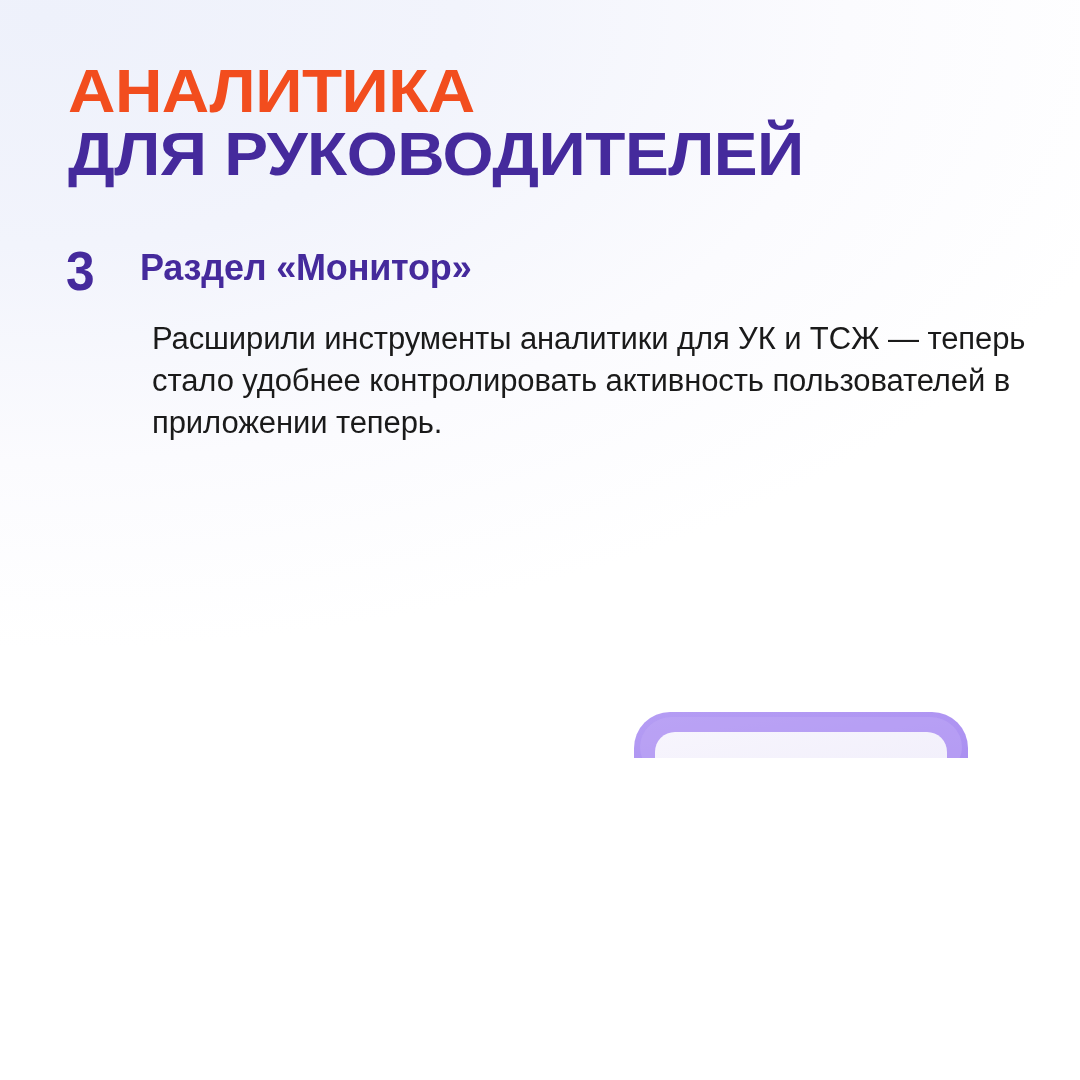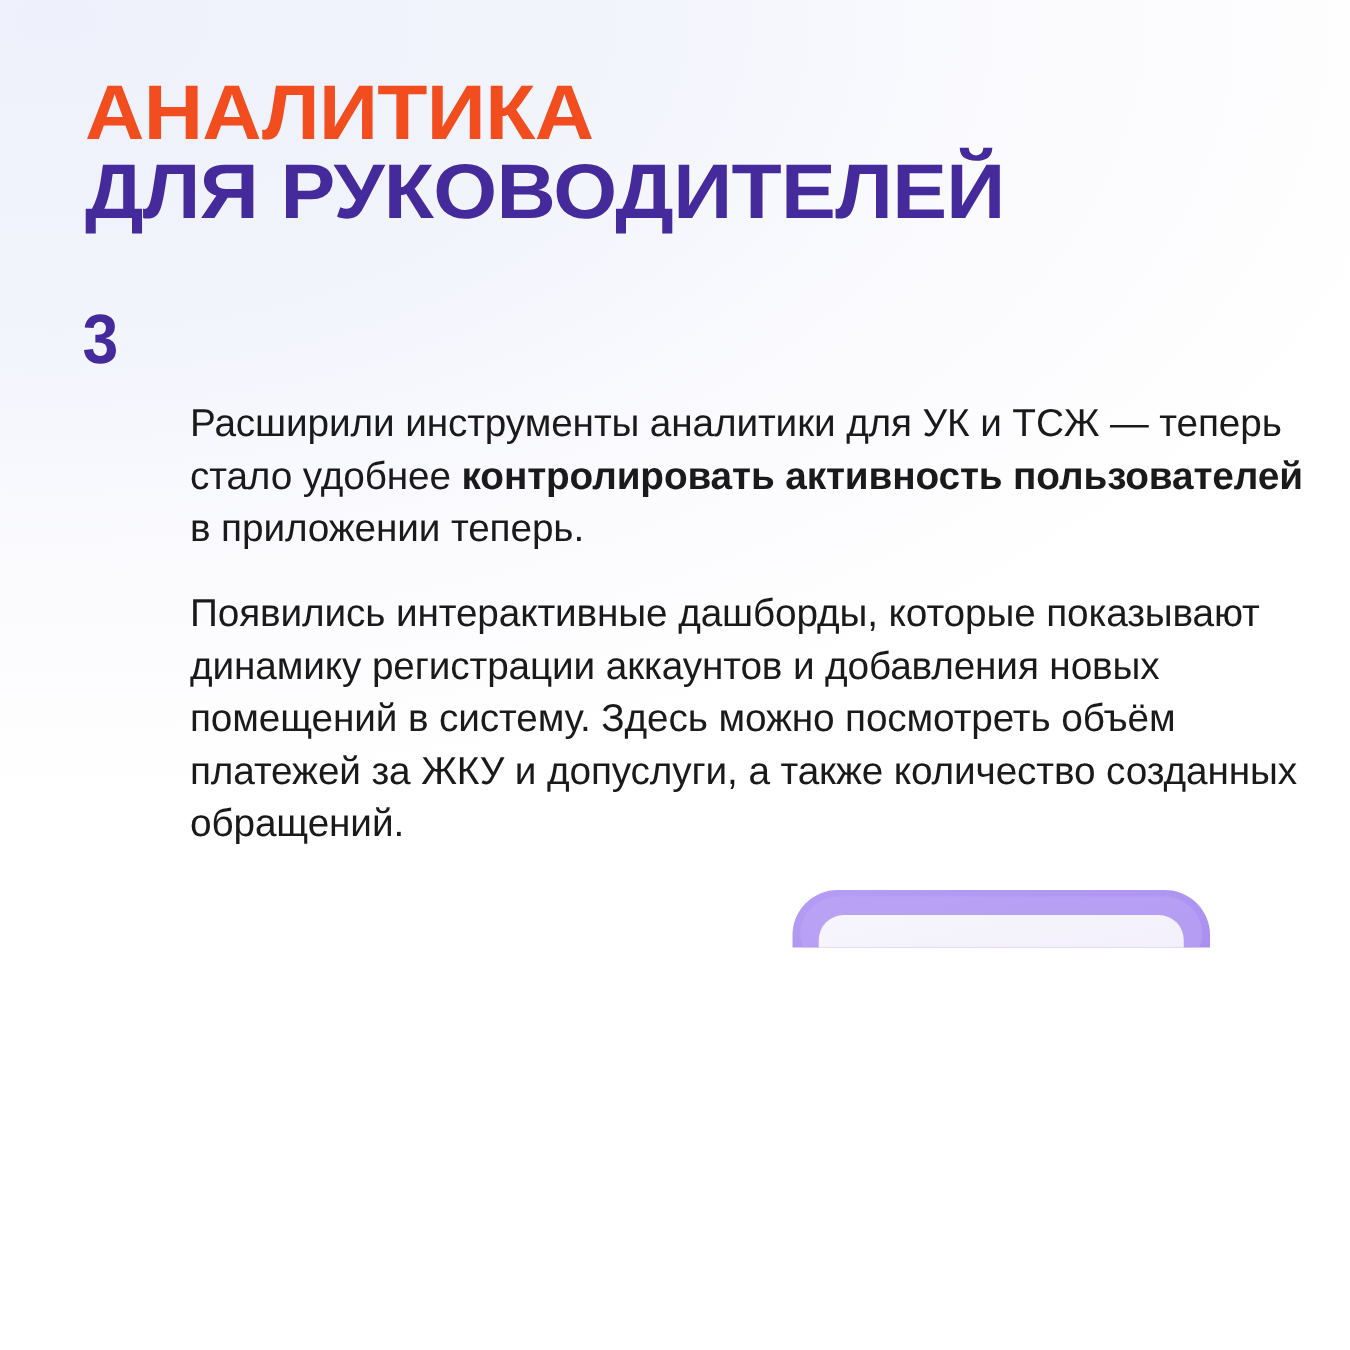--- a/index.html
+++ b/index.html
@@ -95,21 +95,21 @@
 
   .para {
     color: #1a1a1a;
     font-size: 31px;
     line-height: 42px;
     letter-spacing: -0.1px;
   }
 
   .para + .para { margin-top: 26px; }
 
-  .para b { font-weight: 700; margin-top: 28px; }
+  .para b { font-weight: 400; margin-top: 28px; }
 
   
   .illustration {
     position: absolute;
     left: 600px;
     top: 695px;
     width: 450px;
     height: 385px;
   }
 
@@ -120,26 +120,26 @@
 
 <div class="slide">
 
   <div class="title-block">
     <div class="title-line title-line-1">АНАЛИТИКА</div>
     <div class="title-line title-line-2">ДЛЯ РУКОВОДИТЕЛЕЙ</div>
   </div>
 
   <div class="section-head">
     <div class="step-number">3</div>
+    <div class="section-title">Раздел «Монитор»</div>
   </div>
 
   <div class="body-copy">
     <p class="para"><span>Расширили инструменты аналитики для УК и ТСЖ — теперь стало удобнее </span><b>контролировать активность пользователей</b><span> в приложении теперь.</span></p>
 
-    <p class="para">Появились интерактивные дашборды, которые показывают динамику регистрации аккаунтов и добавления новых помещений в систему. Здесь можно посмотреть объём платежей за ЖКУ и допуслуги, а также количество созданных обращений.</p>
   </div>
 
   <div class="illustration">
     <svg viewBox="0 0 450 385" xmlns="http://www.w3.org/2000/svg">
       <defs>
         <linearGradient id="frameGrad" x1="0" y1="0" x2="0.25" y2="1">
           <stop offset="0%" stop-color="#b59df4"></stop>
           <stop offset="55%" stop-color="#a78bf0"></stop>
           <stop offset="100%" stop-color="#8f71e4"></stop>
         </linearGradient>

